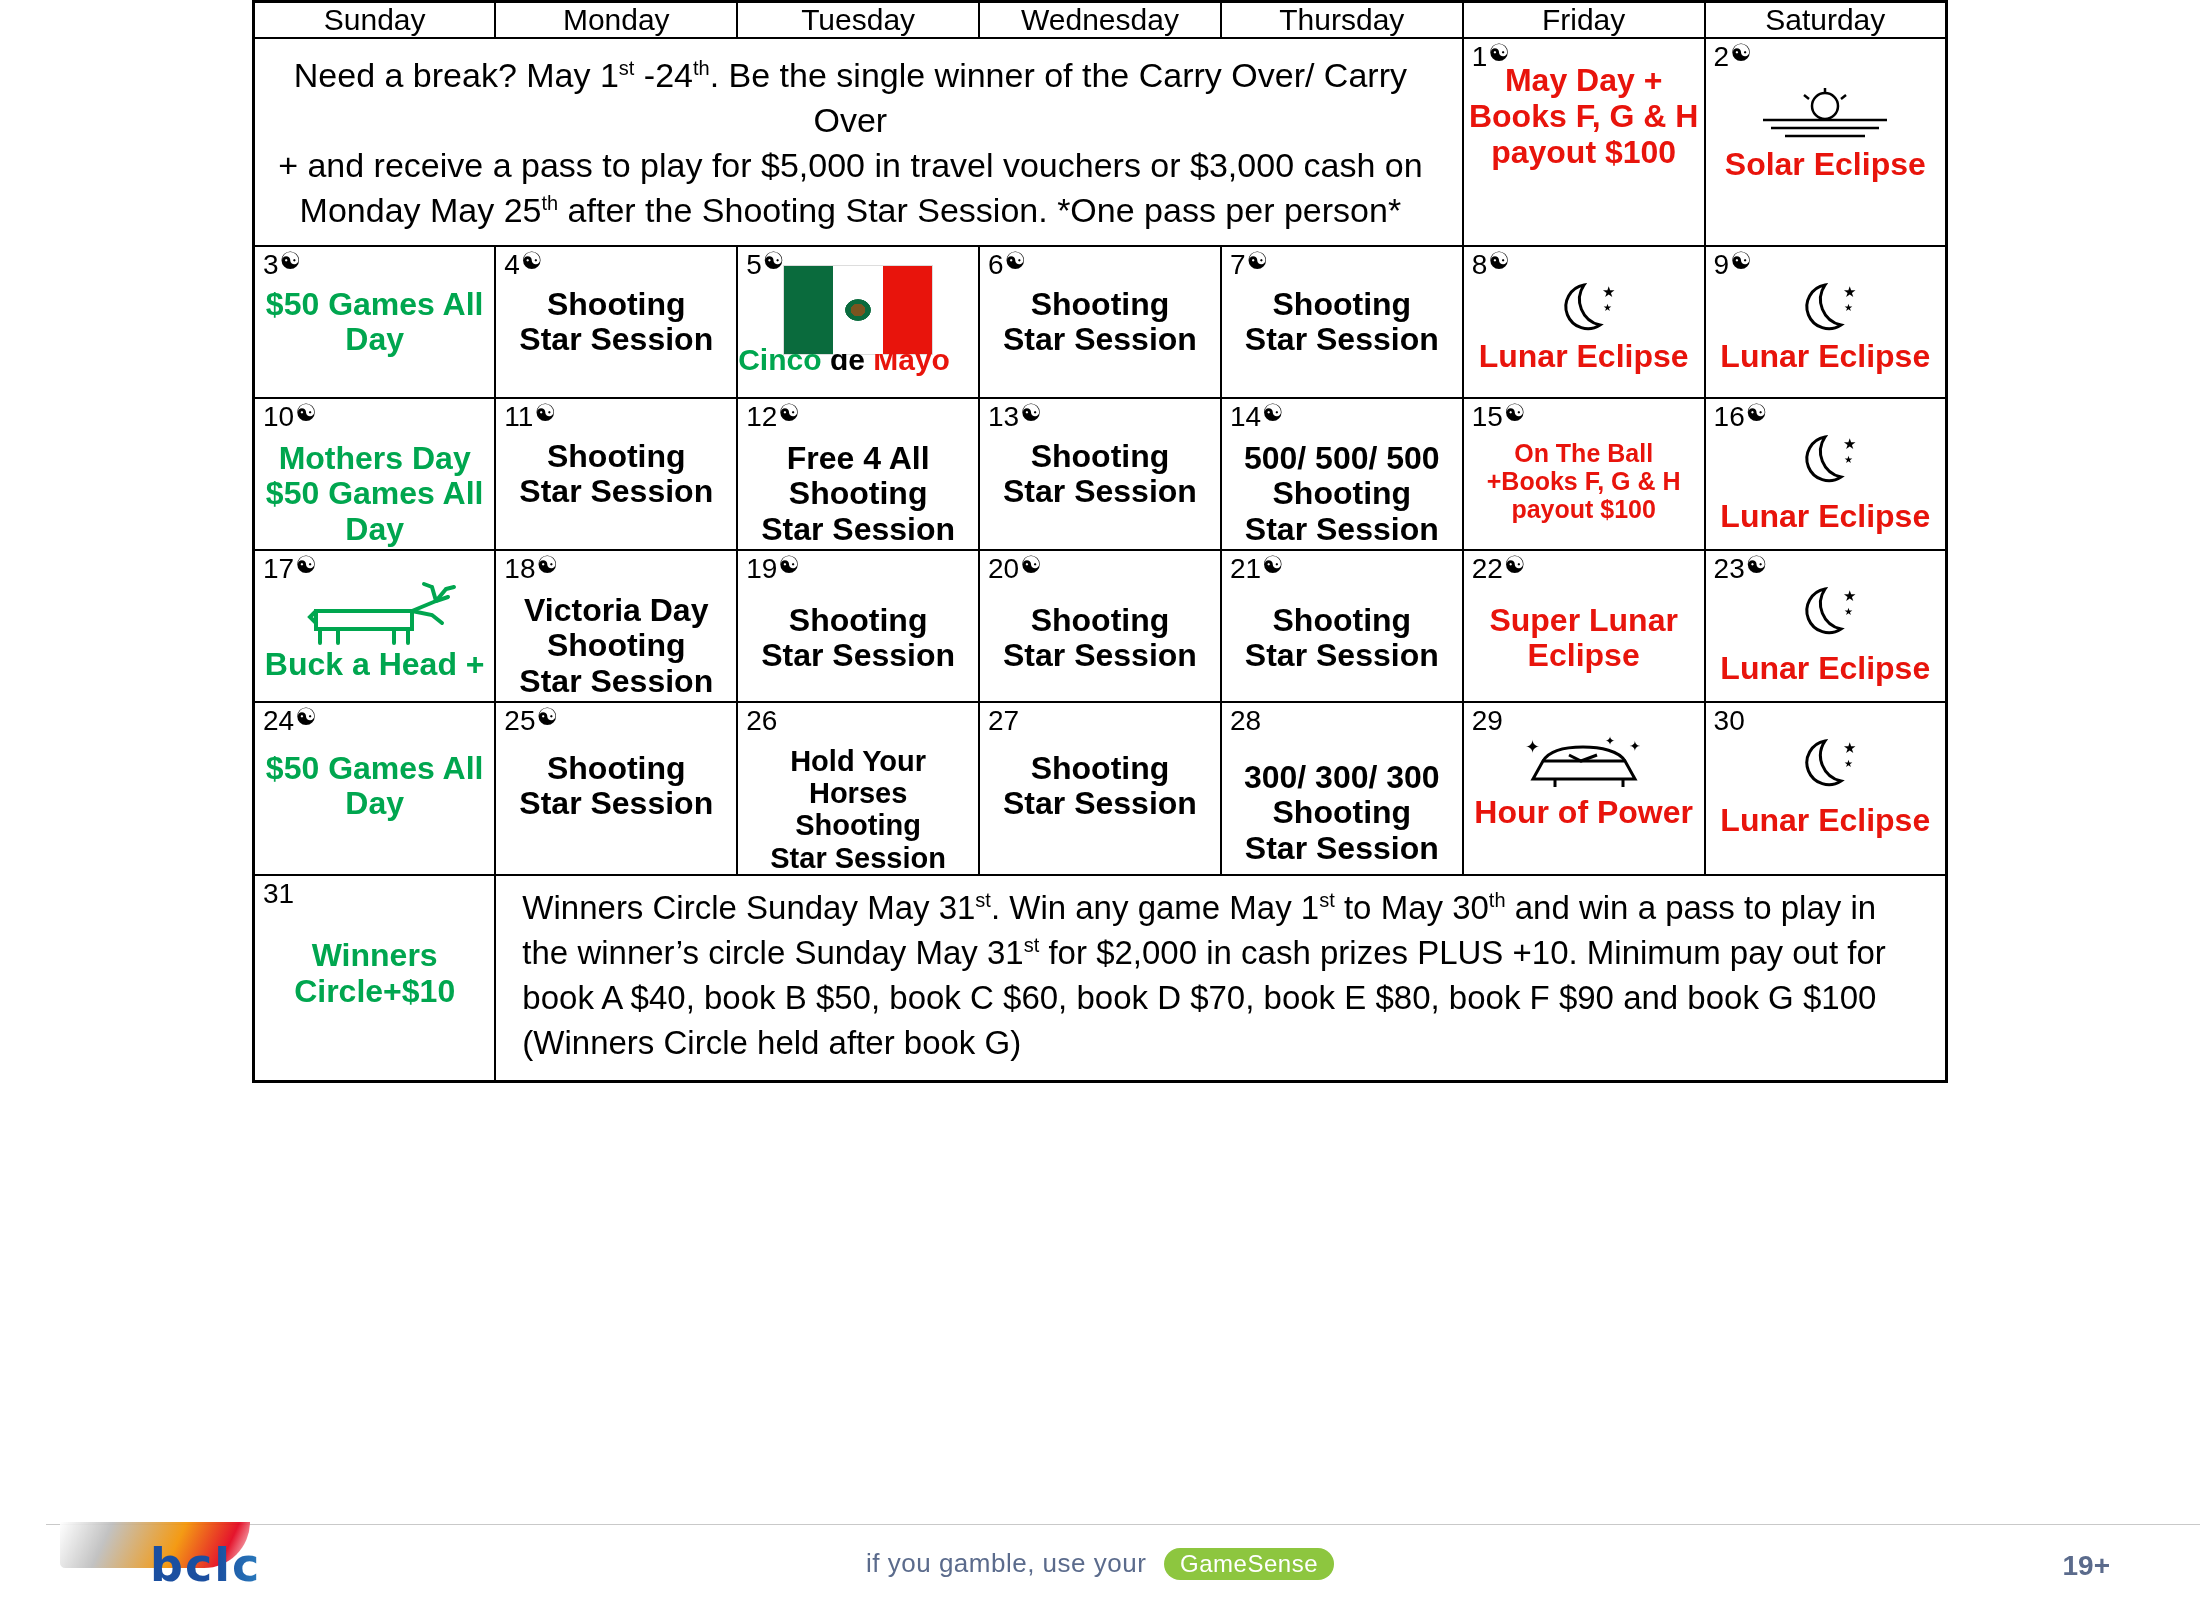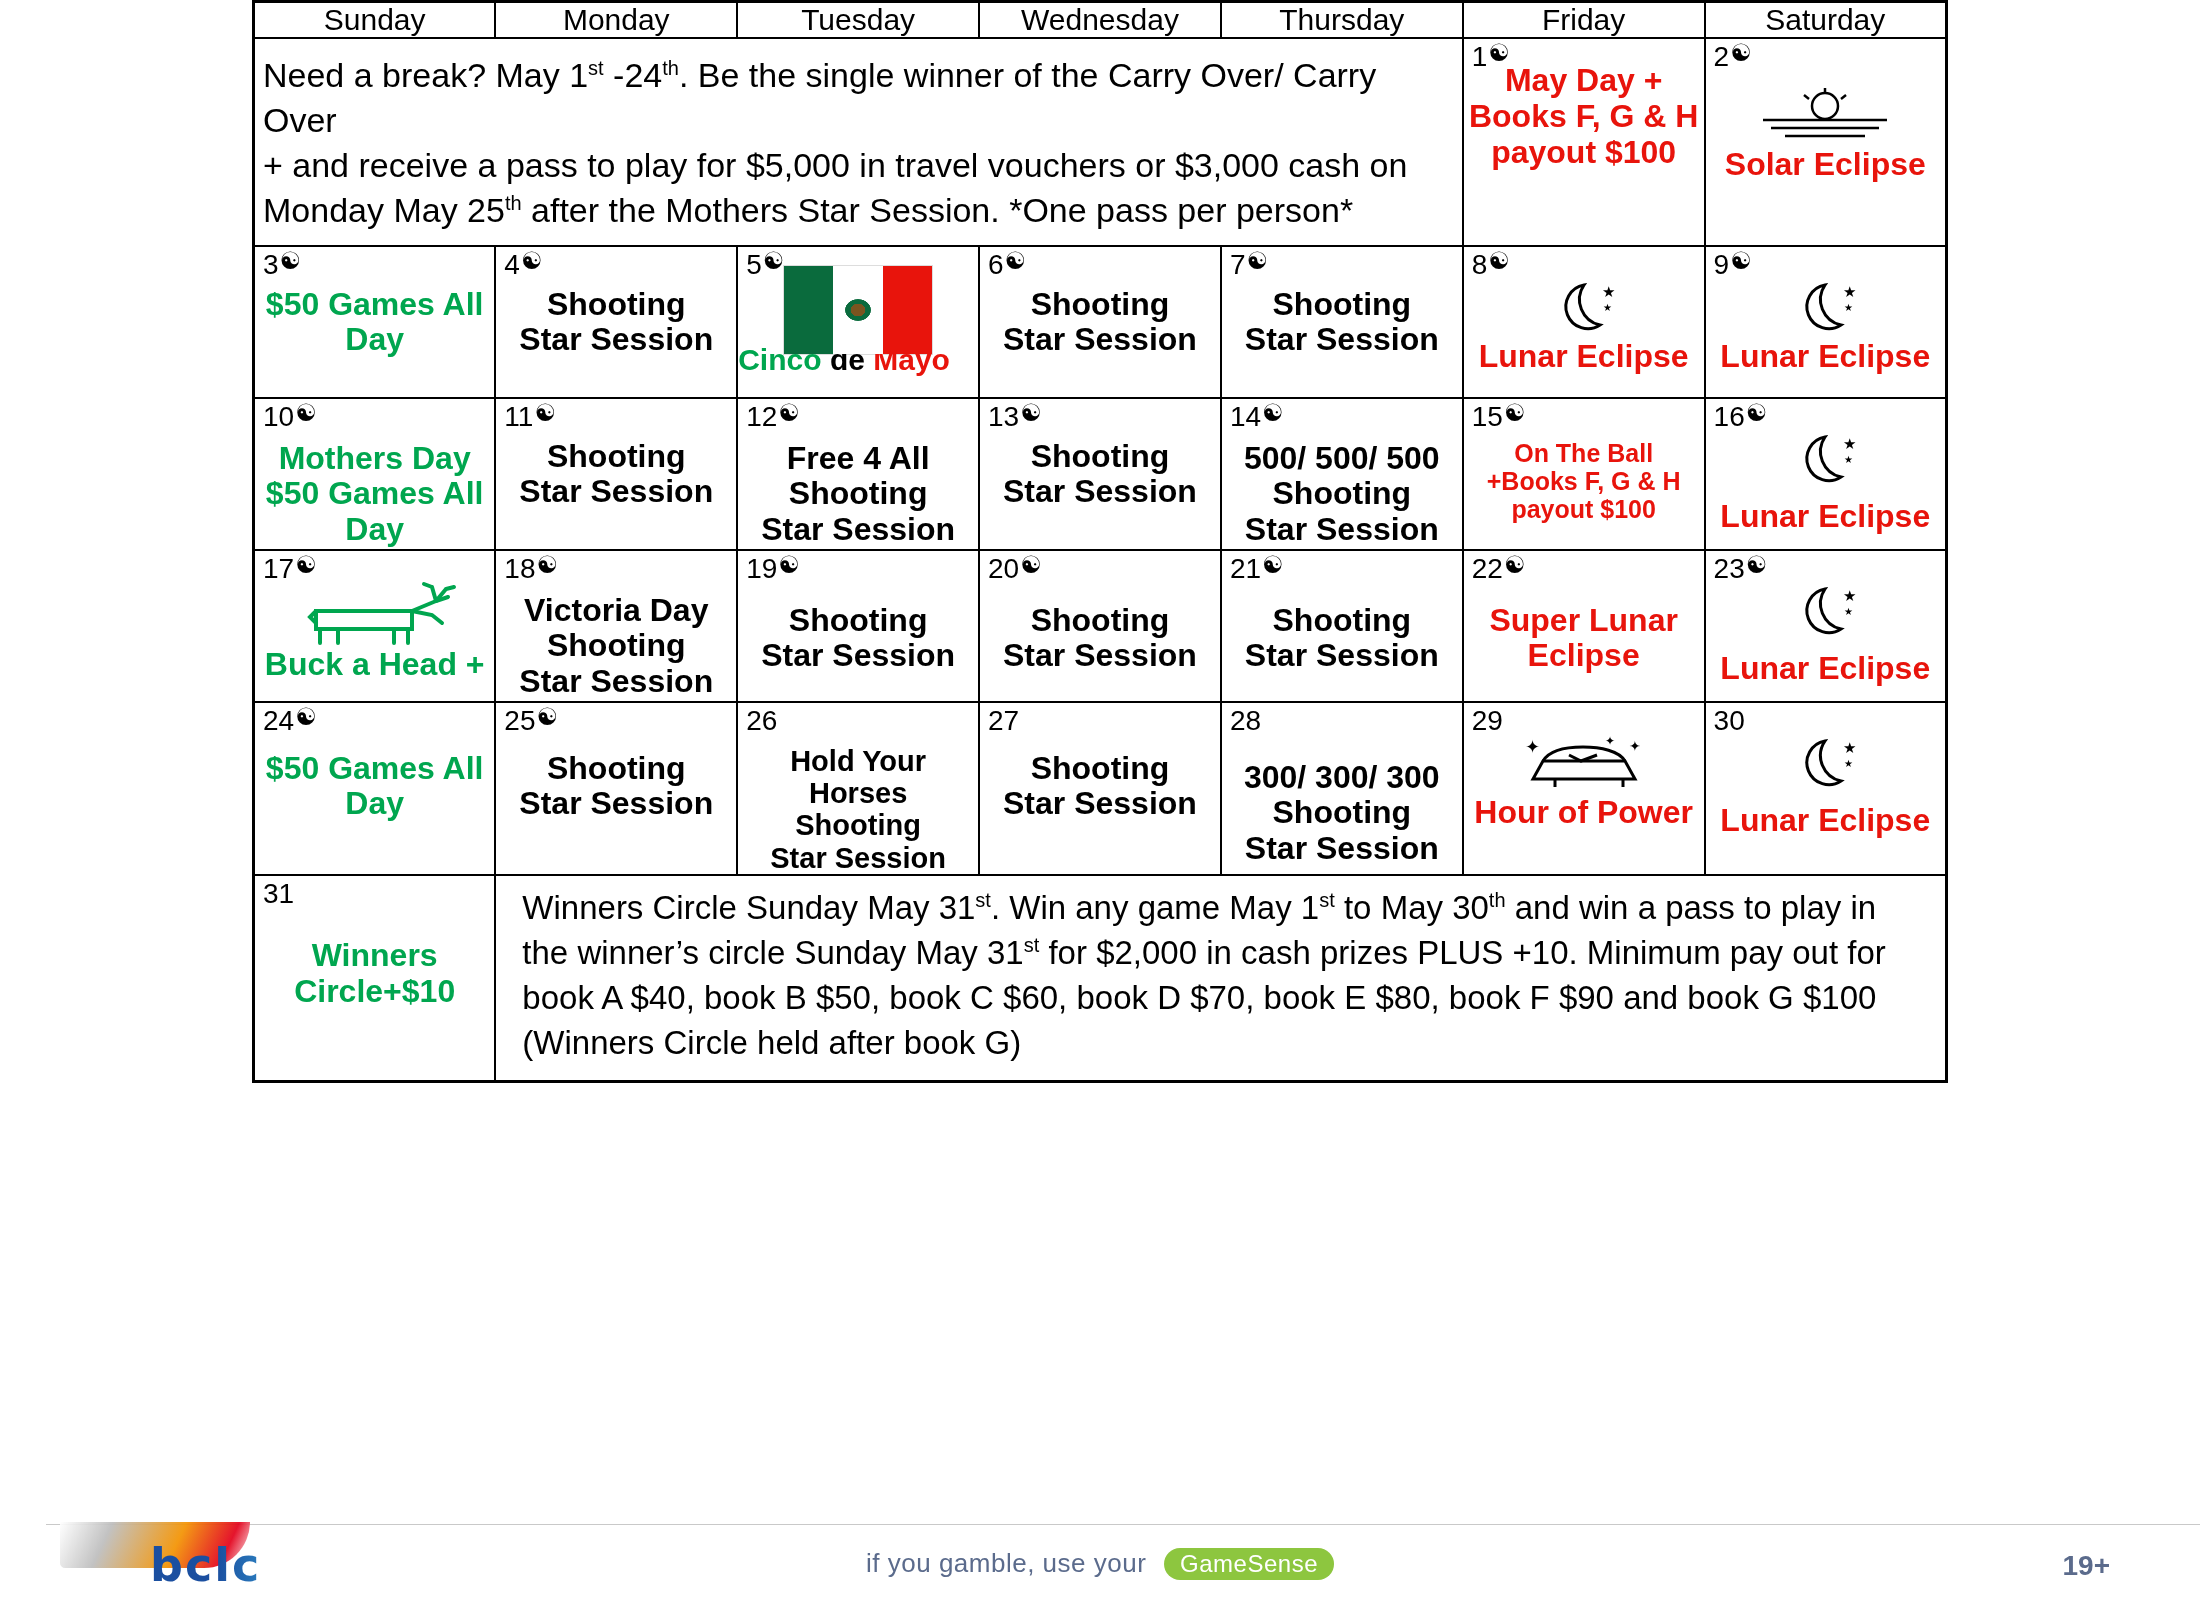--- a/index.html
+++ b/index.html
@@ -82,21 +82,21 @@
     line-height: 1.12;
     font-family: "Liberation Sans", sans-serif;
   }
   .cellbody.black { color: #000000; }
   .cellbody.red { color: #e8140c; }
   .cellbody.green { color: #00a64f; }
   .notebox {
     padding: 14px 24px 12px 8px;
     font-size: 34px;
     line-height: 1.32;
-    text-align: left;
+    text-align: center;
     font-family: "Liberation Sans", sans-serif;
     border-radius: 11px;
   }
   .notebox sup { font-size: 20px; }
   .footnote {
     padding: 10px 18px 14px 26px;
     font-size: 33px;
     line-height: 1.36;
     text-align: left;
     font-family: "Liberation Sans", sans-serif;
@@ -223,21 +223,21 @@
         <th class="dow">Saturday</th>
       </tr>
     </thead>
     <tbody>
 
       <tr>
         <td class="cell" colspan="5">
           <div class="notebox">
             <span>Need a break? May 1</span><sup>st</sup><span> -24</span><sup>th</sup><span>. Be the single winner of the Carry Over/ Carry Over</span><br>
             <span>+ and receive a pass to play for $5,000 in travel vouchers or $3,000 cash on</span><br>
-            <span>Monday May 25</span><sup>th</sup><span> after the Mothers Star Session. *One pass per person*</span>
+            <span>Monday May 25</span><sup>th</sup><span> after the Shooting Star Session. *One pass per person*</span>
           </div>
         </td>
         <td class="cell">
           <div class="daynum"><span>1</span><span class="bingo-ico">☯</span></div>
           <div class="cellbody red" style="white-space:pre-line; font-size:32px; padding-top:24px;">May Day +
 Books F, G &amp; H
 payout $100</div>
         </td>
         <td class="cell">
           <div class="daynum"><span>2</span><span class="bingo-ico">☯</span></div>

